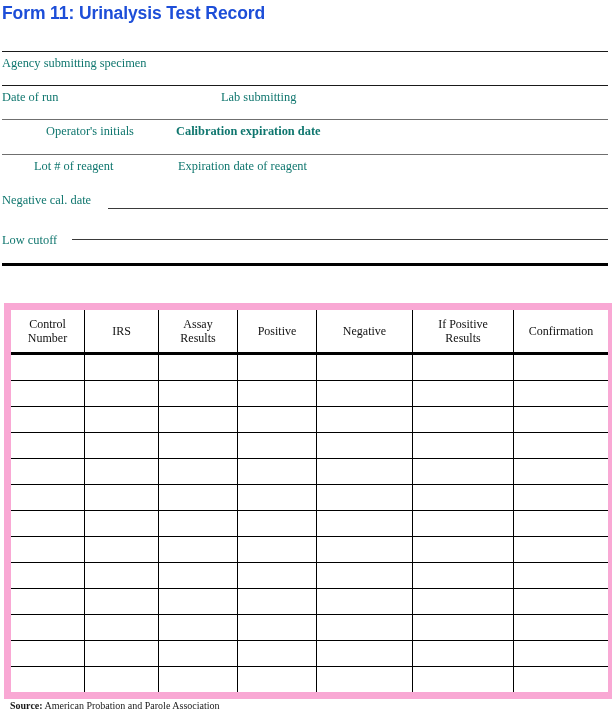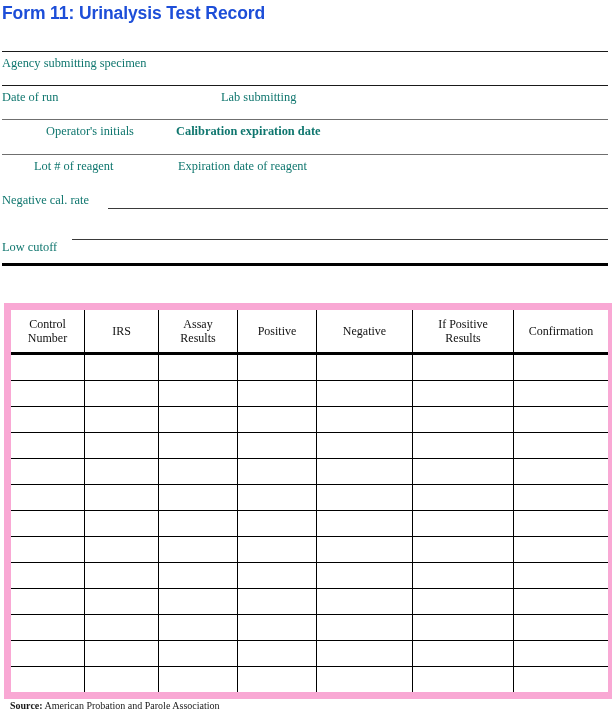--- a/index.html
+++ b/index.html
@@ -132,24 +132,24 @@
   <div class="field-label" style="left:221px; top:90px;">Lab submitting</div>
 
   <div class="rule thin" style="top:119px;"></div>
   <div class="field-label" style="left:2px; top:124px;margin-left:44px;">Operator's initials</div>
   <div class="field-label" style="left:176px; top:124px;font-weight:bold;">Calibration expiration date</div>
 
   <div class="rule thin" style="top:154px;"></div>
   <div class="field-label" style="left:2px; top:159px;margin-left:32px;">Lot # of reagent</div>
   <div class="field-label" style="left:178px; top:159px;">Expiration date of reagent</div>
 
-  <div class="field-label" style="left:2px; top:193px;">Negative cal. rate</div>
+  <div class="field-label" style="left:2px; top:193px;">Negative cal. date</div>
   <div class="field-underline" style="left:108px; top:208px; width:500px;"></div>
 
-  <div class="field-label" style="left:2px; top:240px;">Low cutoff</div>
+  <div class="field-label" style="left:2px; top:233px;">Low cutoff</div>
   <div class="field-underline" style="left:72px; top:239px; width:536px;"></div>
 
   <div class="rule thick" style="top:263px;"></div>
 </div>
 
 <table class="record-table">
   <colgroup>
     <col class="c0">
       <col class="c1">
       <col class="c2">

